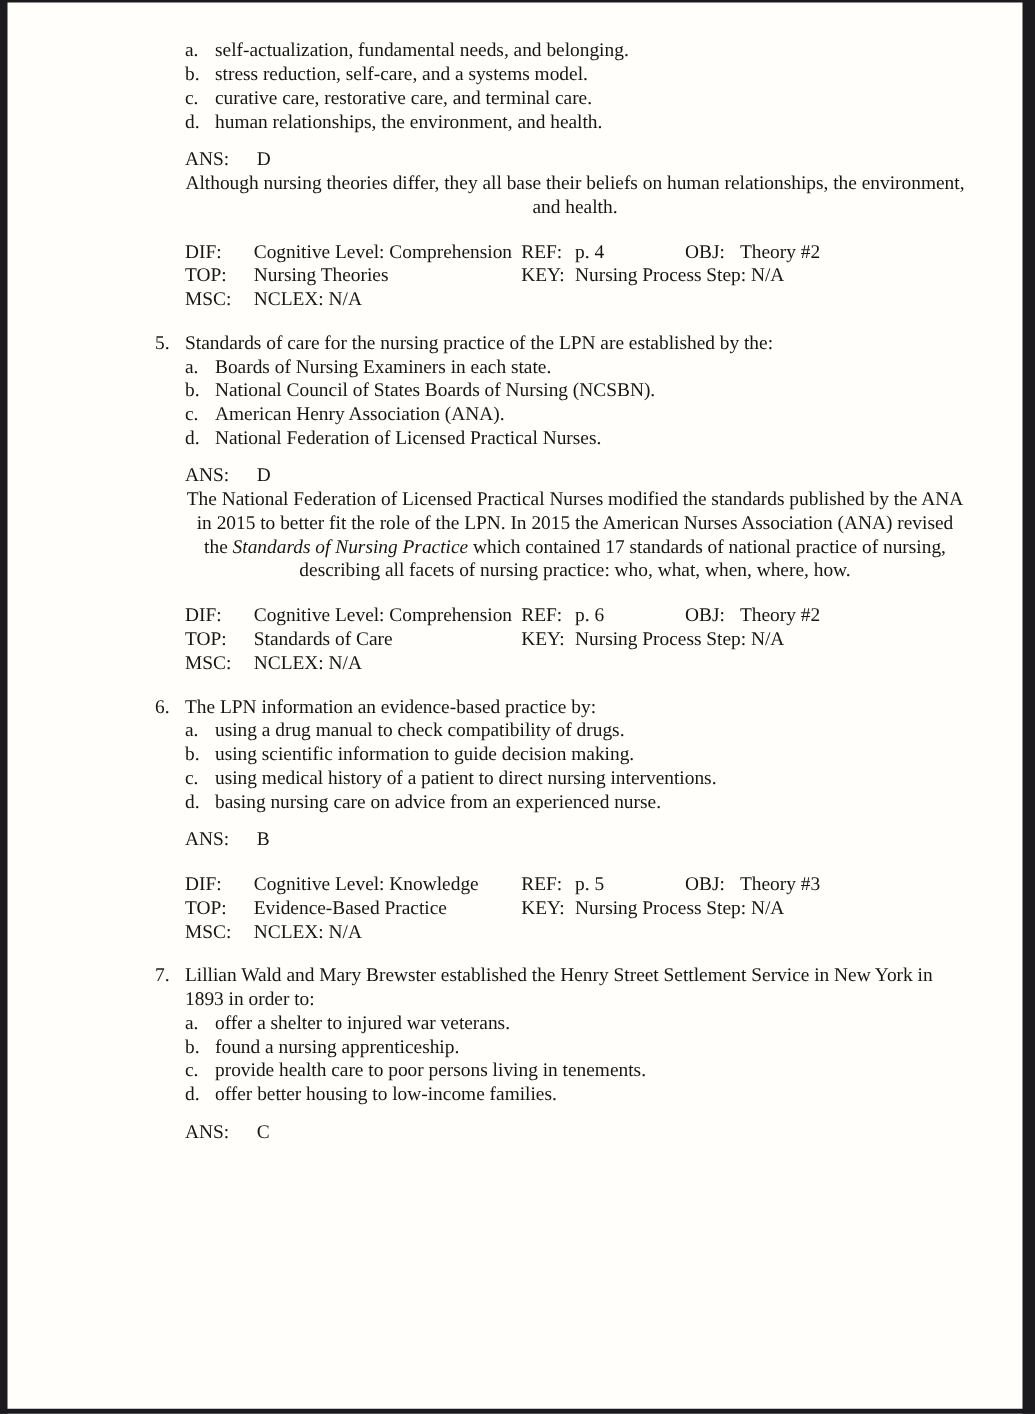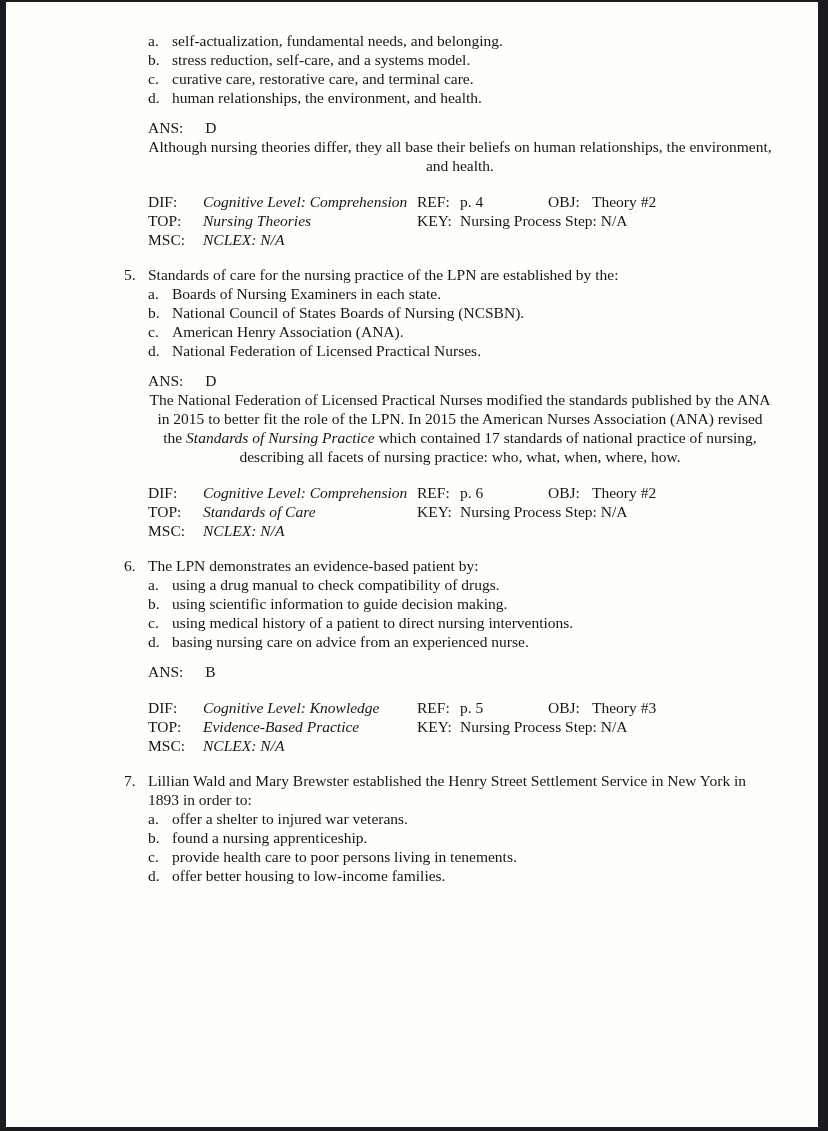--- a/index.html
+++ b/index.html
@@ -42,21 +42,21 @@
 
   .ans-block { margin-top: 11px; }
   .ans-line .ans-label { margin-right: 22px; }
   .feedback { width: 624px; text-align: center; }
   .feedback .ital { font-style: italic; }
 
   .meta { margin-top: 17px; }
   .meta-row { position: relative; height: 19px; }
   .meta-row span { position: absolute; top: 0; white-space: nowrap; }
   .m-l0 { left: 0; }
-  .m-v0 { left: 55px; font-style: italic; }
+  .m-v0 { left: 55px; }
   .m-l1 { left: 269px; }
   .m-v1 { left: 312px; }
   .m-l2 { left: 400px; }
   .m-v2 { left: 444px; }
 </style>
 </head>
 <body>
 
 <div class="page">
   <div class="edge edge-left"></div>
@@ -160,21 +160,21 @@
         <div class="meta-row">
           <span class="m-l0">MSC:</span>
           <span class="m-v0">NCLEX: N/A</span>
         </div>
       </div>
     </div>
 
     <div>
       <div class="question spaced">
         <span class="qnum">6.</span>
-        <span class="qmain">The LPN demonstrates an evidence-based patient by:</span>
+        <span class="qmain">The LPN information an evidence-based practice by:</span>
       </div>
       <div class="qbody">
         <div class="option">
           <span class="opt-letter">a.</span>
           <span class="opt-text">using a drug manual to check compatibility of drugs.</span>
         </div>
         <div class="option">
           <span class="opt-letter">b.</span>
           <span class="opt-text">using scientific information to guide decision making.</span>
         </div>
@@ -230,16 +230,21 @@
         </div>
         <div class="option">
           <span class="opt-letter">c.</span>
           <span class="opt-text">provide health care to poor persons living in tenements.</span>
         </div>
         <div class="option">
           <span class="opt-letter">d.</span>
           <span class="opt-text">offer better housing to low-income families.</span>
         </div>
       </div>
+      <div class="qbody ans-block">
+        <div class="ans-line">
+          <span class="ans-label">ANS:</span><span>C</span>
+        </div>
+      </div>
     </div>
 
   </div>
 </div>
 
 </body></html>

